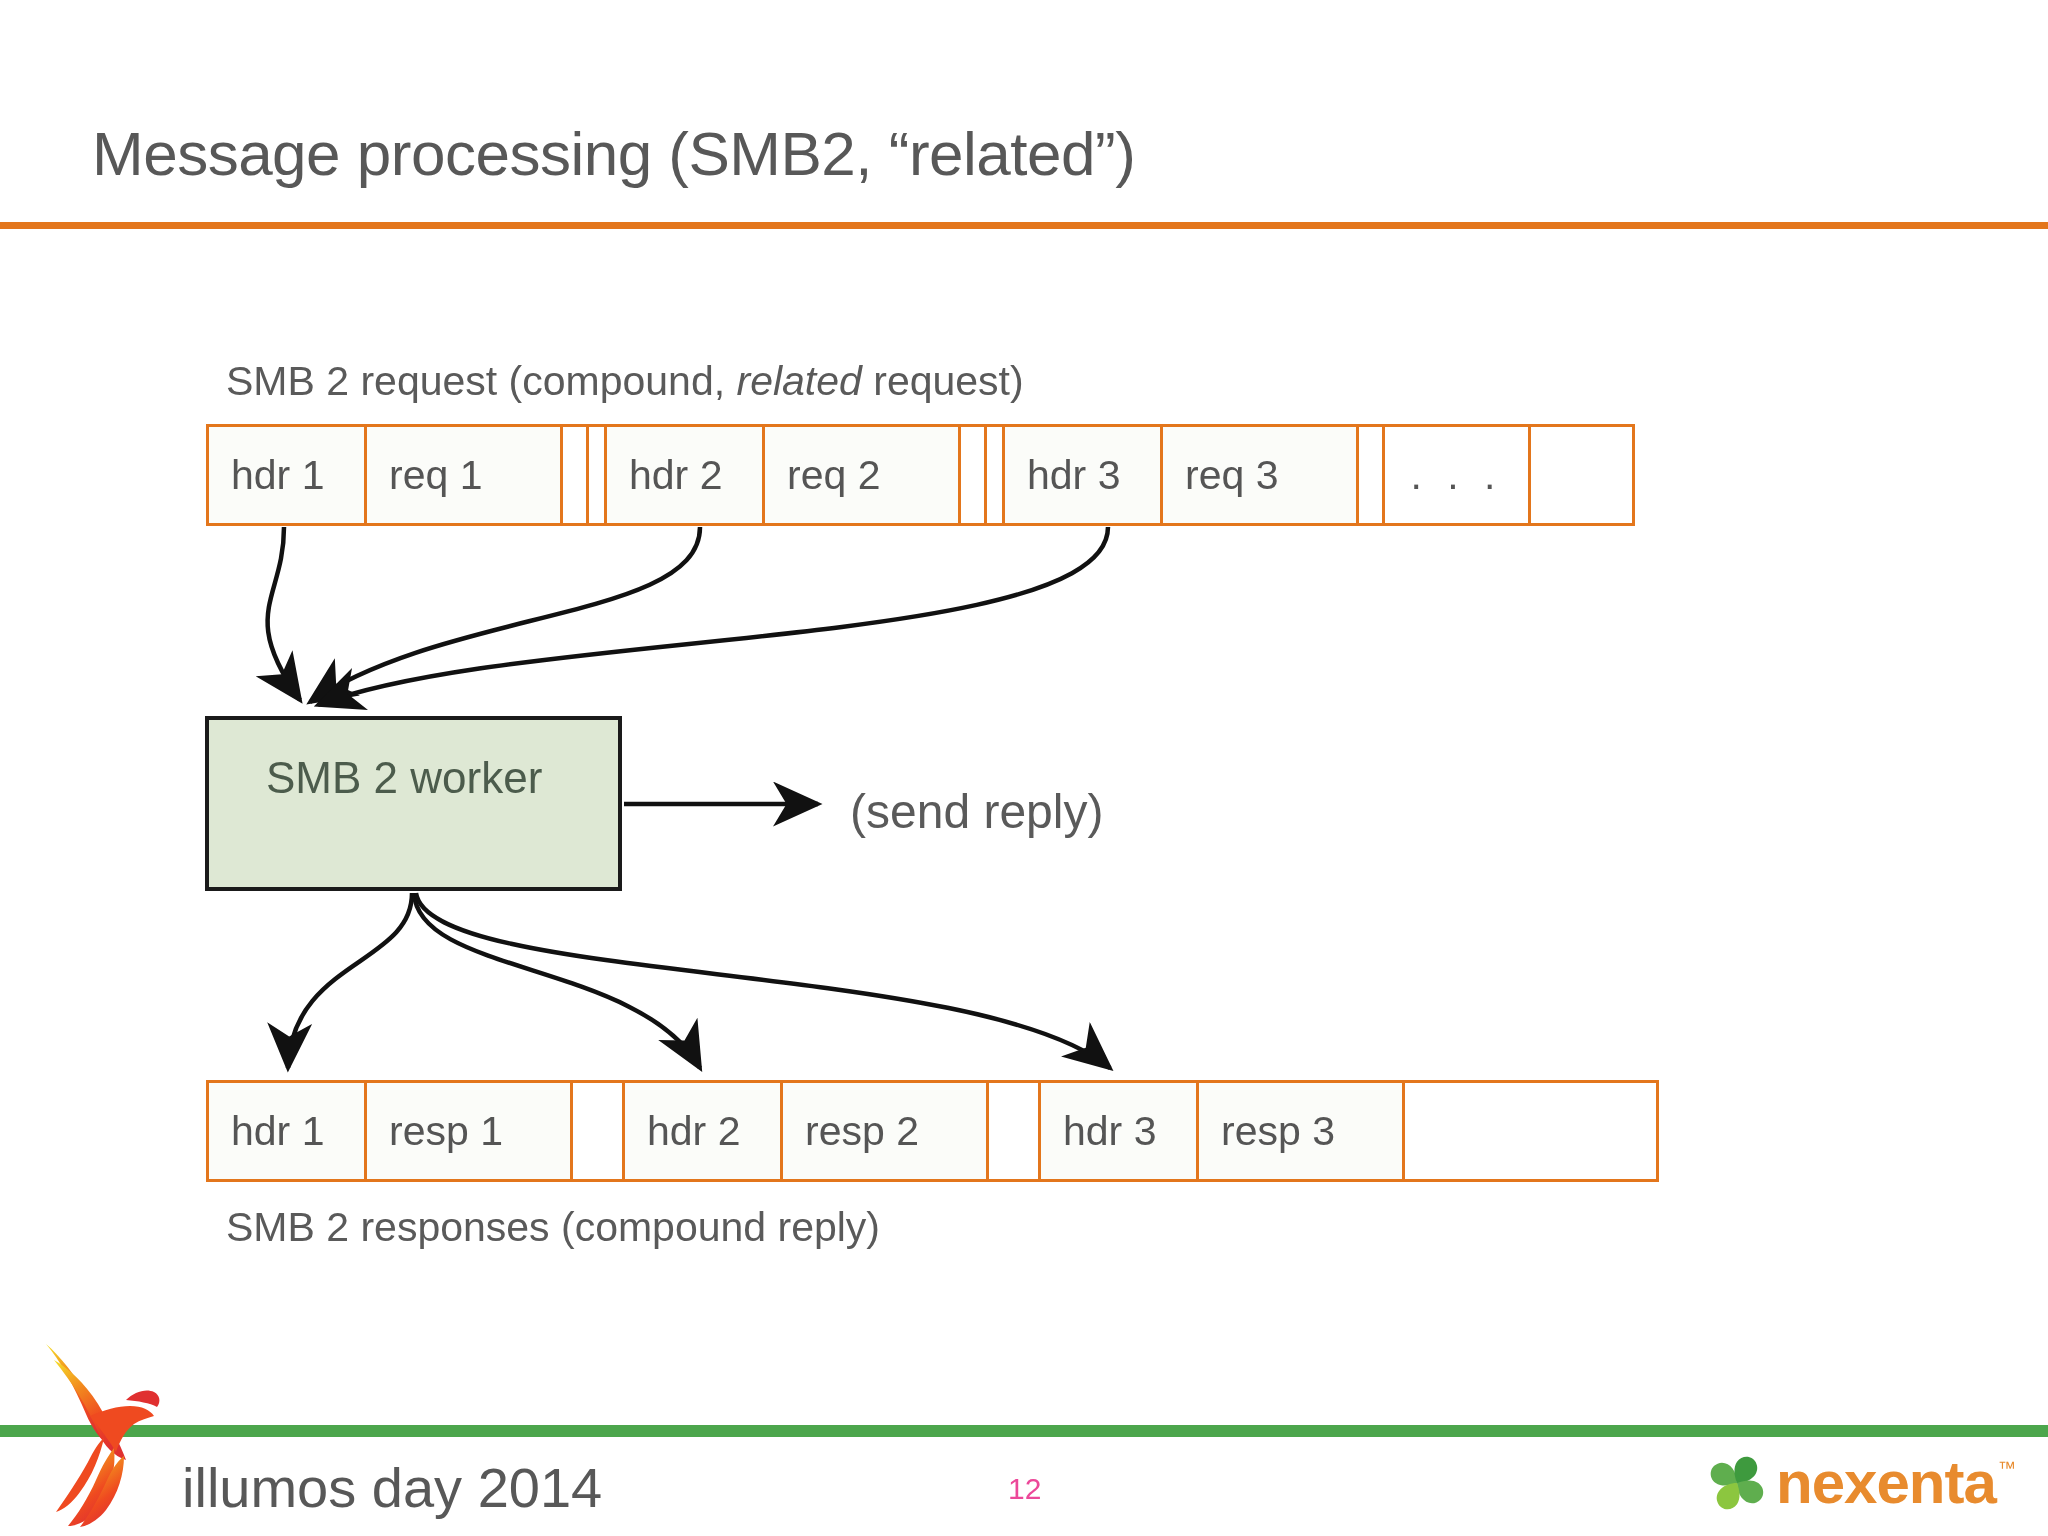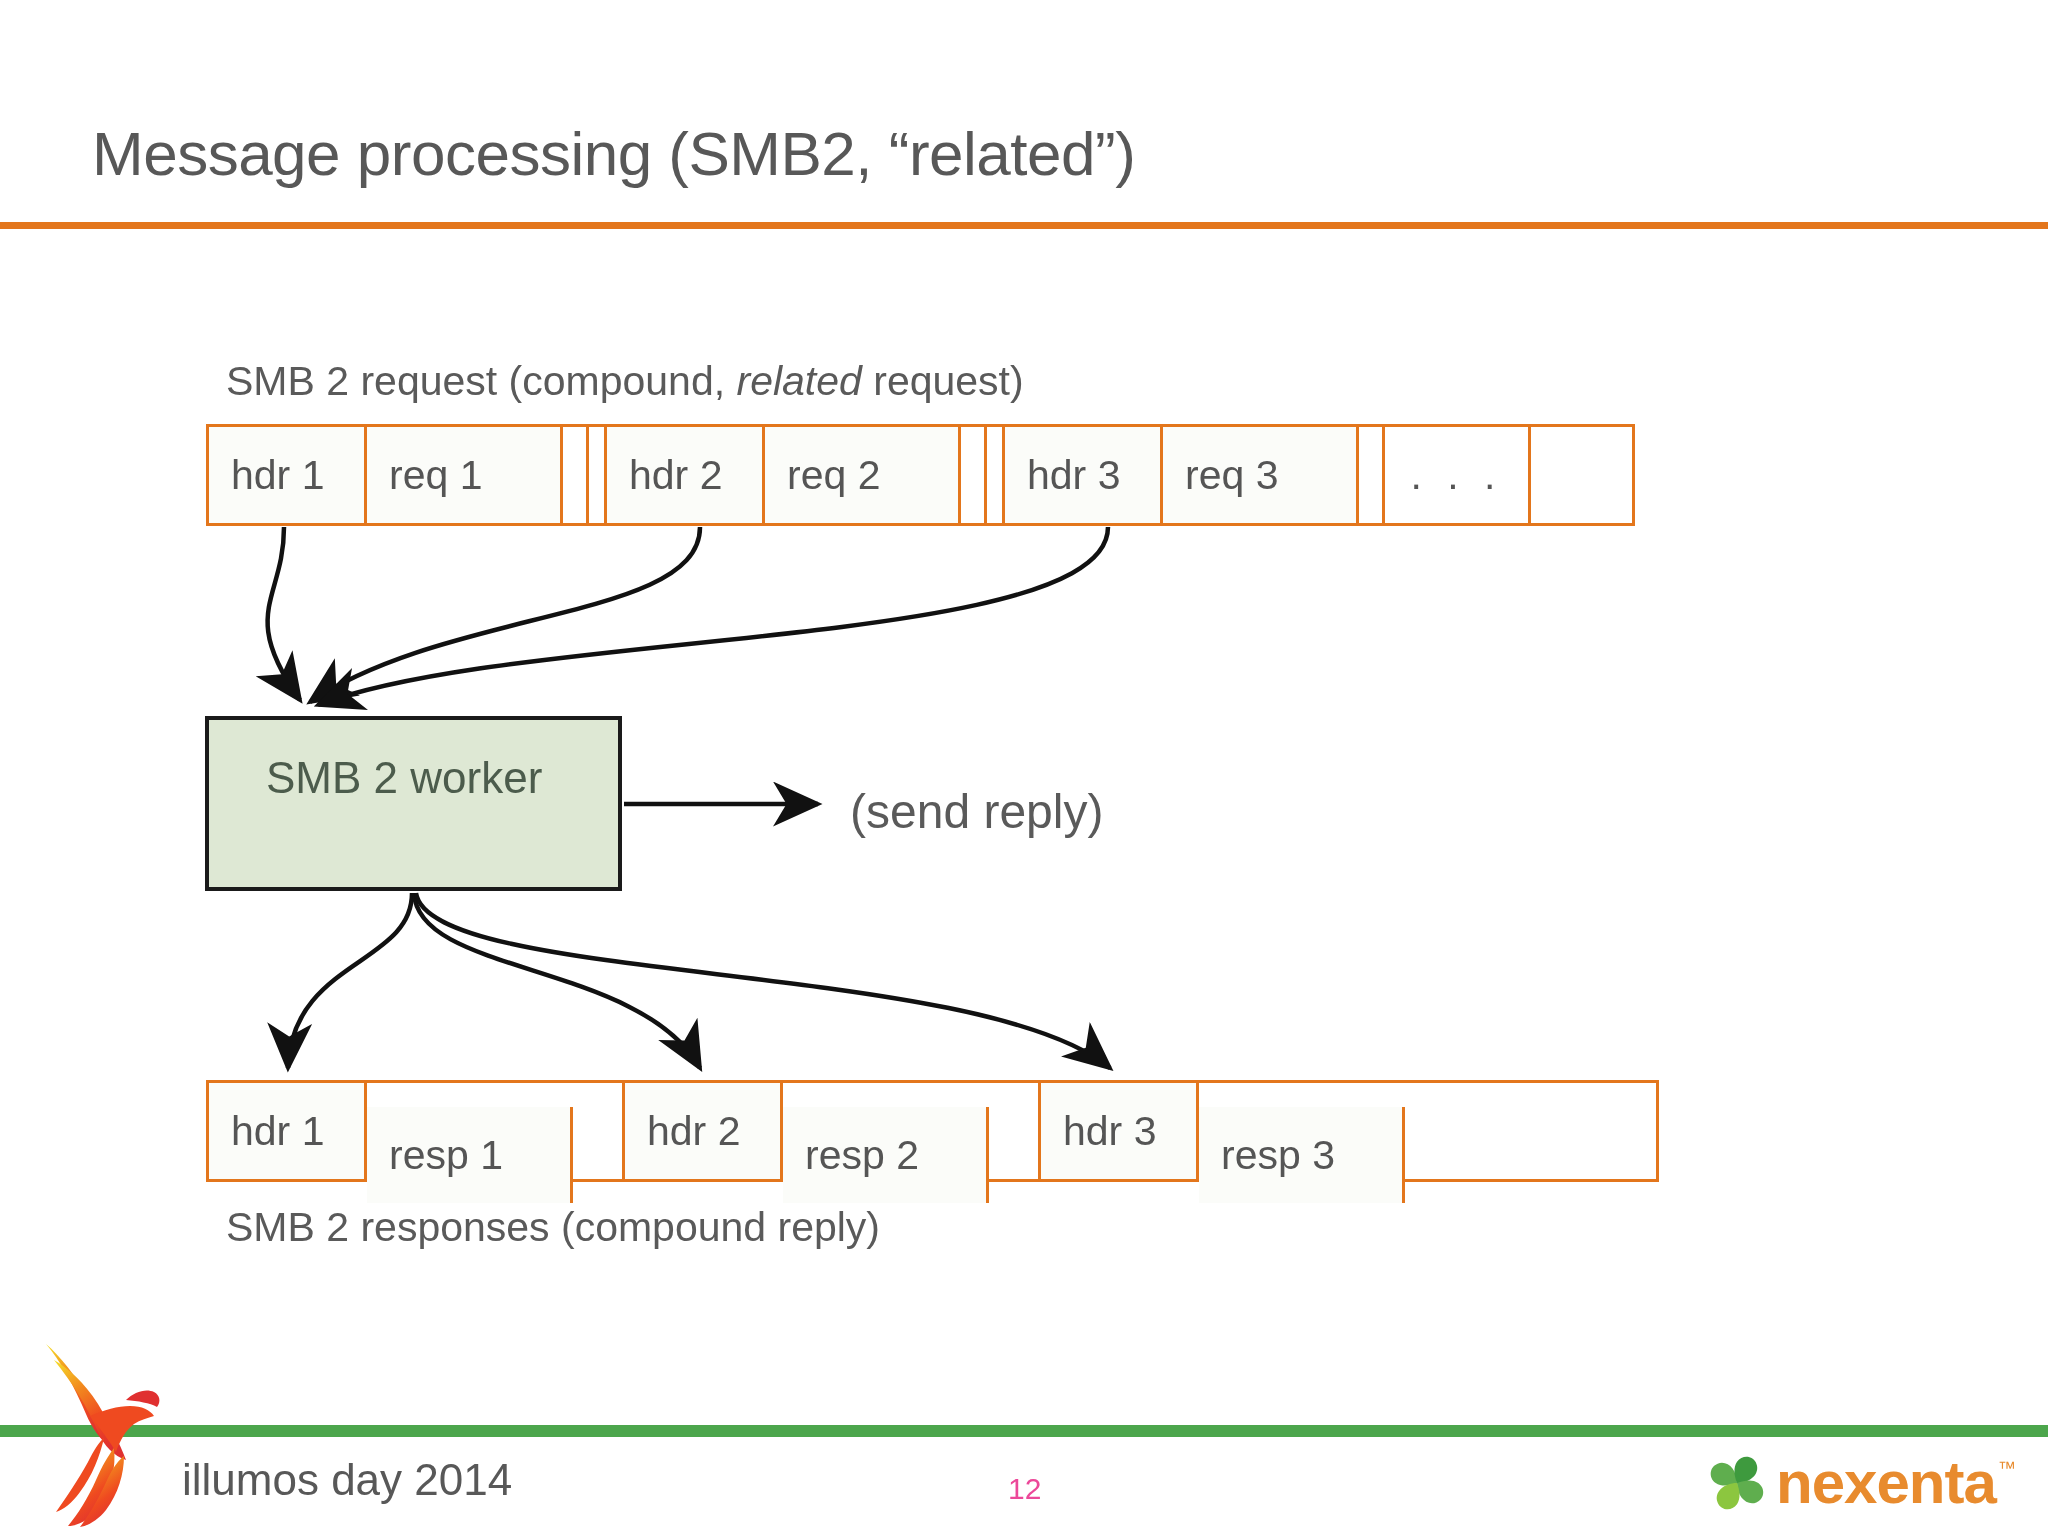--- a/index.html
+++ b/index.html
@@ -84,21 +84,21 @@
   }
 
   
   .w-hdr   { width: 158px; }
   .w-req   { width: 196px; }
   .w-gap   { width: 26px; }
   .w-gap2  { width: 18px; }
   .w-dots  { width: 146px; }
   .w-tail  { width: 104px; }
   
-  .w-resp  { width: 206px; margin-top: 24px; }
+  .w-resp  { width: 206px; }
   .w-rgap  { width: 52px; }
   .w-rtail { width: 254px; }
 
   
   #worker {
     position: absolute;
     left: 205px;
     top: 716px;
     width: 417px;
     height: 175px;
@@ -141,21 +141,21 @@
     left: 0px;
     top: 1425px;
     width: 2048px;
     height: 12px;
     background: #4CA64C;
   }
   #footer-text {
     position: absolute;
     left: 182px;
     top: 1455px;
-    font-size: 44px;
+    font-size: 56px;
     color: #585858;
     white-space: nowrap;
   }
   #page-num {
     position: absolute;
     left: 1008px;
     top: 1472px;
     font-size: 30px;
     color: #ec4899;
   }

